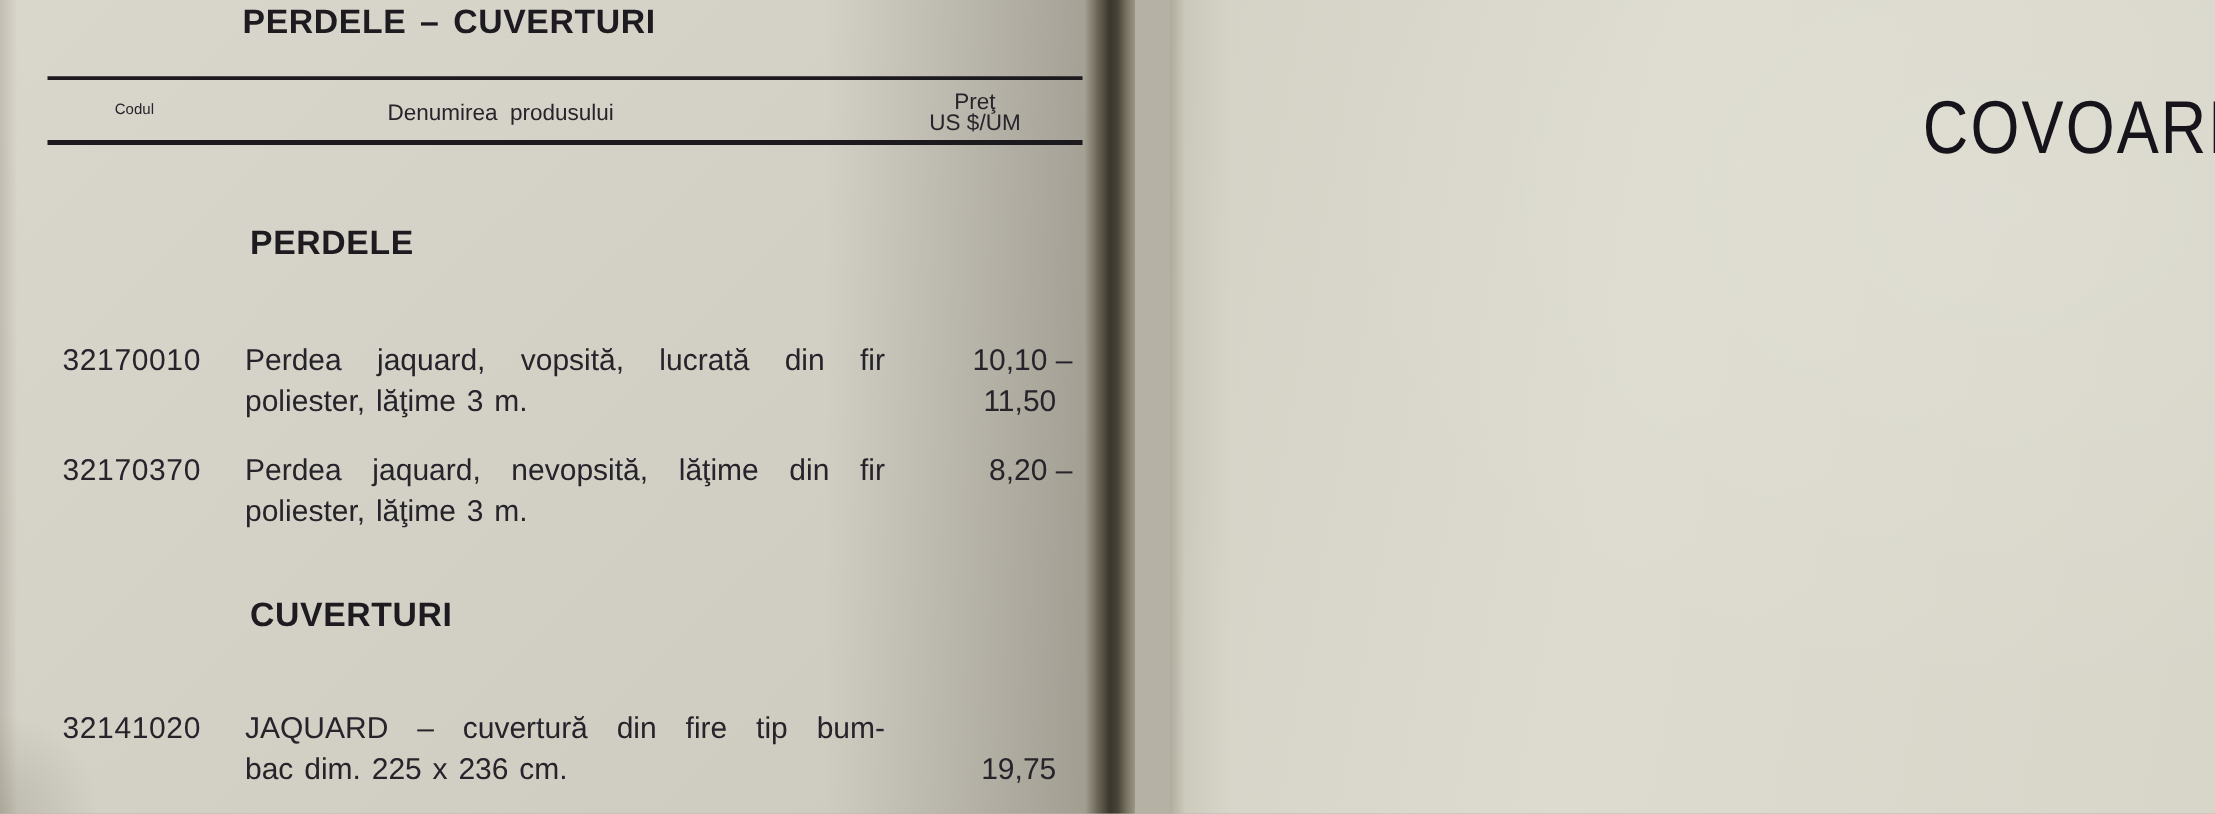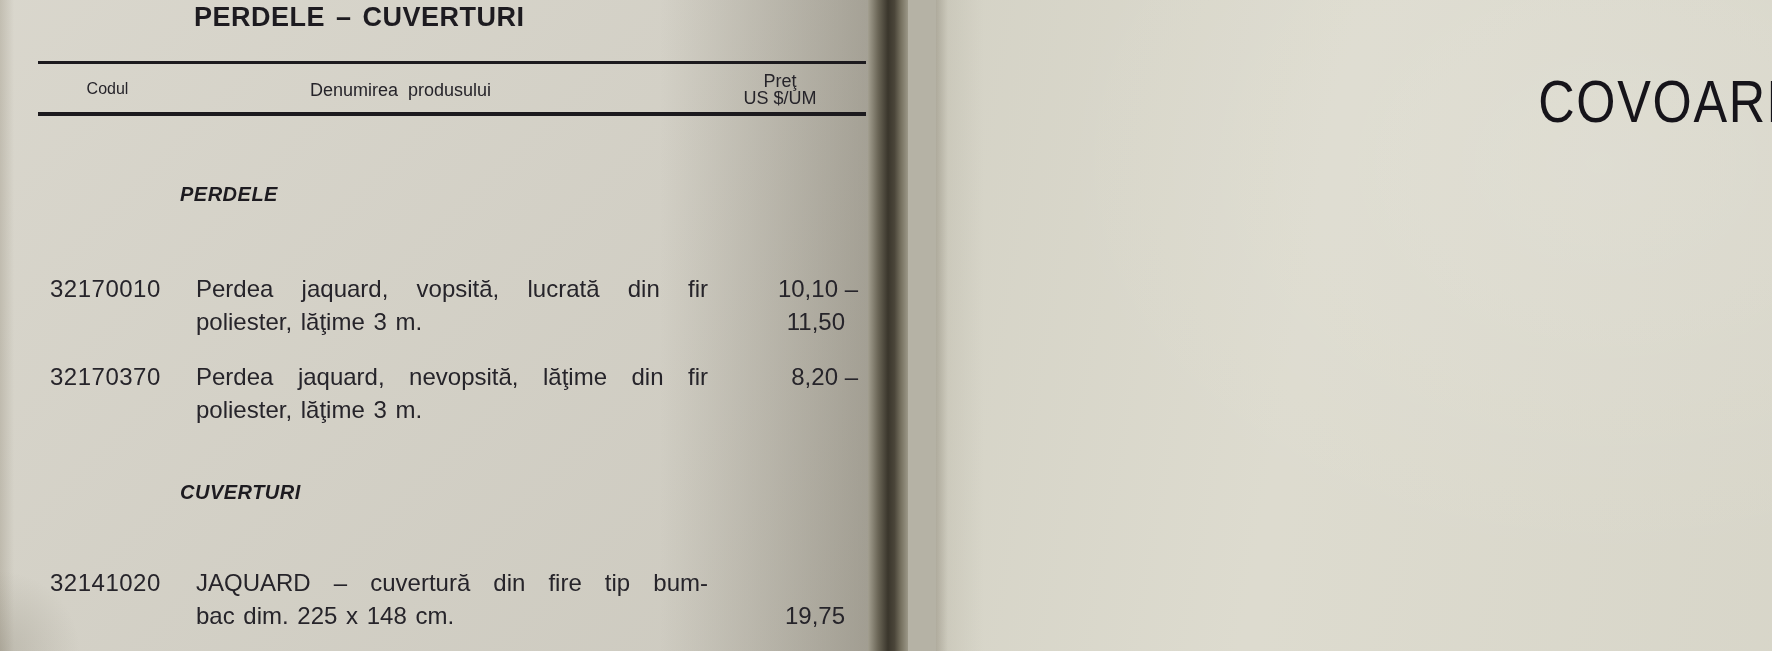--- a/index.html
+++ b/index.html
@@ -22,28 +22,28 @@
   }
   .lp-title {
     position:absolute; left:194px; top:1px;
     font-size:27px; line-height:33px; font-weight:700; letter-spacing:0.5px;
     color:#1d1b20; word-spacing:3px;
   }
   .rule { position:absolute; left:38px; width:828px; background:#1c1a1e; }
   .rule-top    { top:61px;  height:3px; }
   .rule-bottom { top:112px; height:4px; }
 
-  .th-code    { position:absolute; left:50px;  top:80px; width:115px; text-align:center; font-size:16px; }
+  .th-code    { position:absolute; left:50px;  top:80px; width:115px; text-align:center; font-size:12px; }
   .th-product { position:absolute; left:310px; top:80px; width:250px; text-align:left; font-size:18px; word-spacing:5px; }
   .th-price   { position:absolute; right:23px; top:73px; width:130px; text-align:center; font-size:18px; line-height:17px; }
   .th-price span { display:block; }
 
   .sec-heading {
-    position:absolute; left:180px;
-    font-size:20px; line-height:30px; font-weight:700; letter-spacing:0.5px; color:#1d1b20;font-style:italic;
+    position:absolute; left:200px;
+    font-size:27px; line-height:30px; font-weight:700; letter-spacing:0.5px; color:#1d1b20;
   }
   .pos-perdele   { top:179px; }
   .pos-cuverturi { top:477px; }
 
   .row { position:absolute; left:0; width:868px; font-size:24px; line-height:33px; }
   .row-1 { top:272px; }
   .row-2 { top:360px; }
   .row-3 { top:566px; }
   .cell-code  { position:absolute; left:50px; top:0; width:125px; letter-spacing:0.5px; }
   .cell-desc  { position:absolute; left:196px; top:0; width:512px; word-spacing:2px; }
@@ -122,21 +122,21 @@
         <span class="l1">8,20 –</span>
       </div>
     </div>
 
     <div class="sec-heading pos-cuverturi">CUVERTURI</div>
 
     <div class="row row-3">
       <div class="cell-code">32141020</div>
       <div class="cell-desc">
         <span class="l1">JAQUARD – cuvertură din fire tip bum-</span>
-        <span class="l2">bac dim. 225 x 148 cm.</span>
+        <span class="l2">bac dim. 225 x 236 cm.</span>
       </div>
       <div class="cell-price">
         <span class="l1"></span>
         <span class="l2">19,75</span>
       </div>
     </div>
 
   </div>
 
   <div class="spine"></div>

